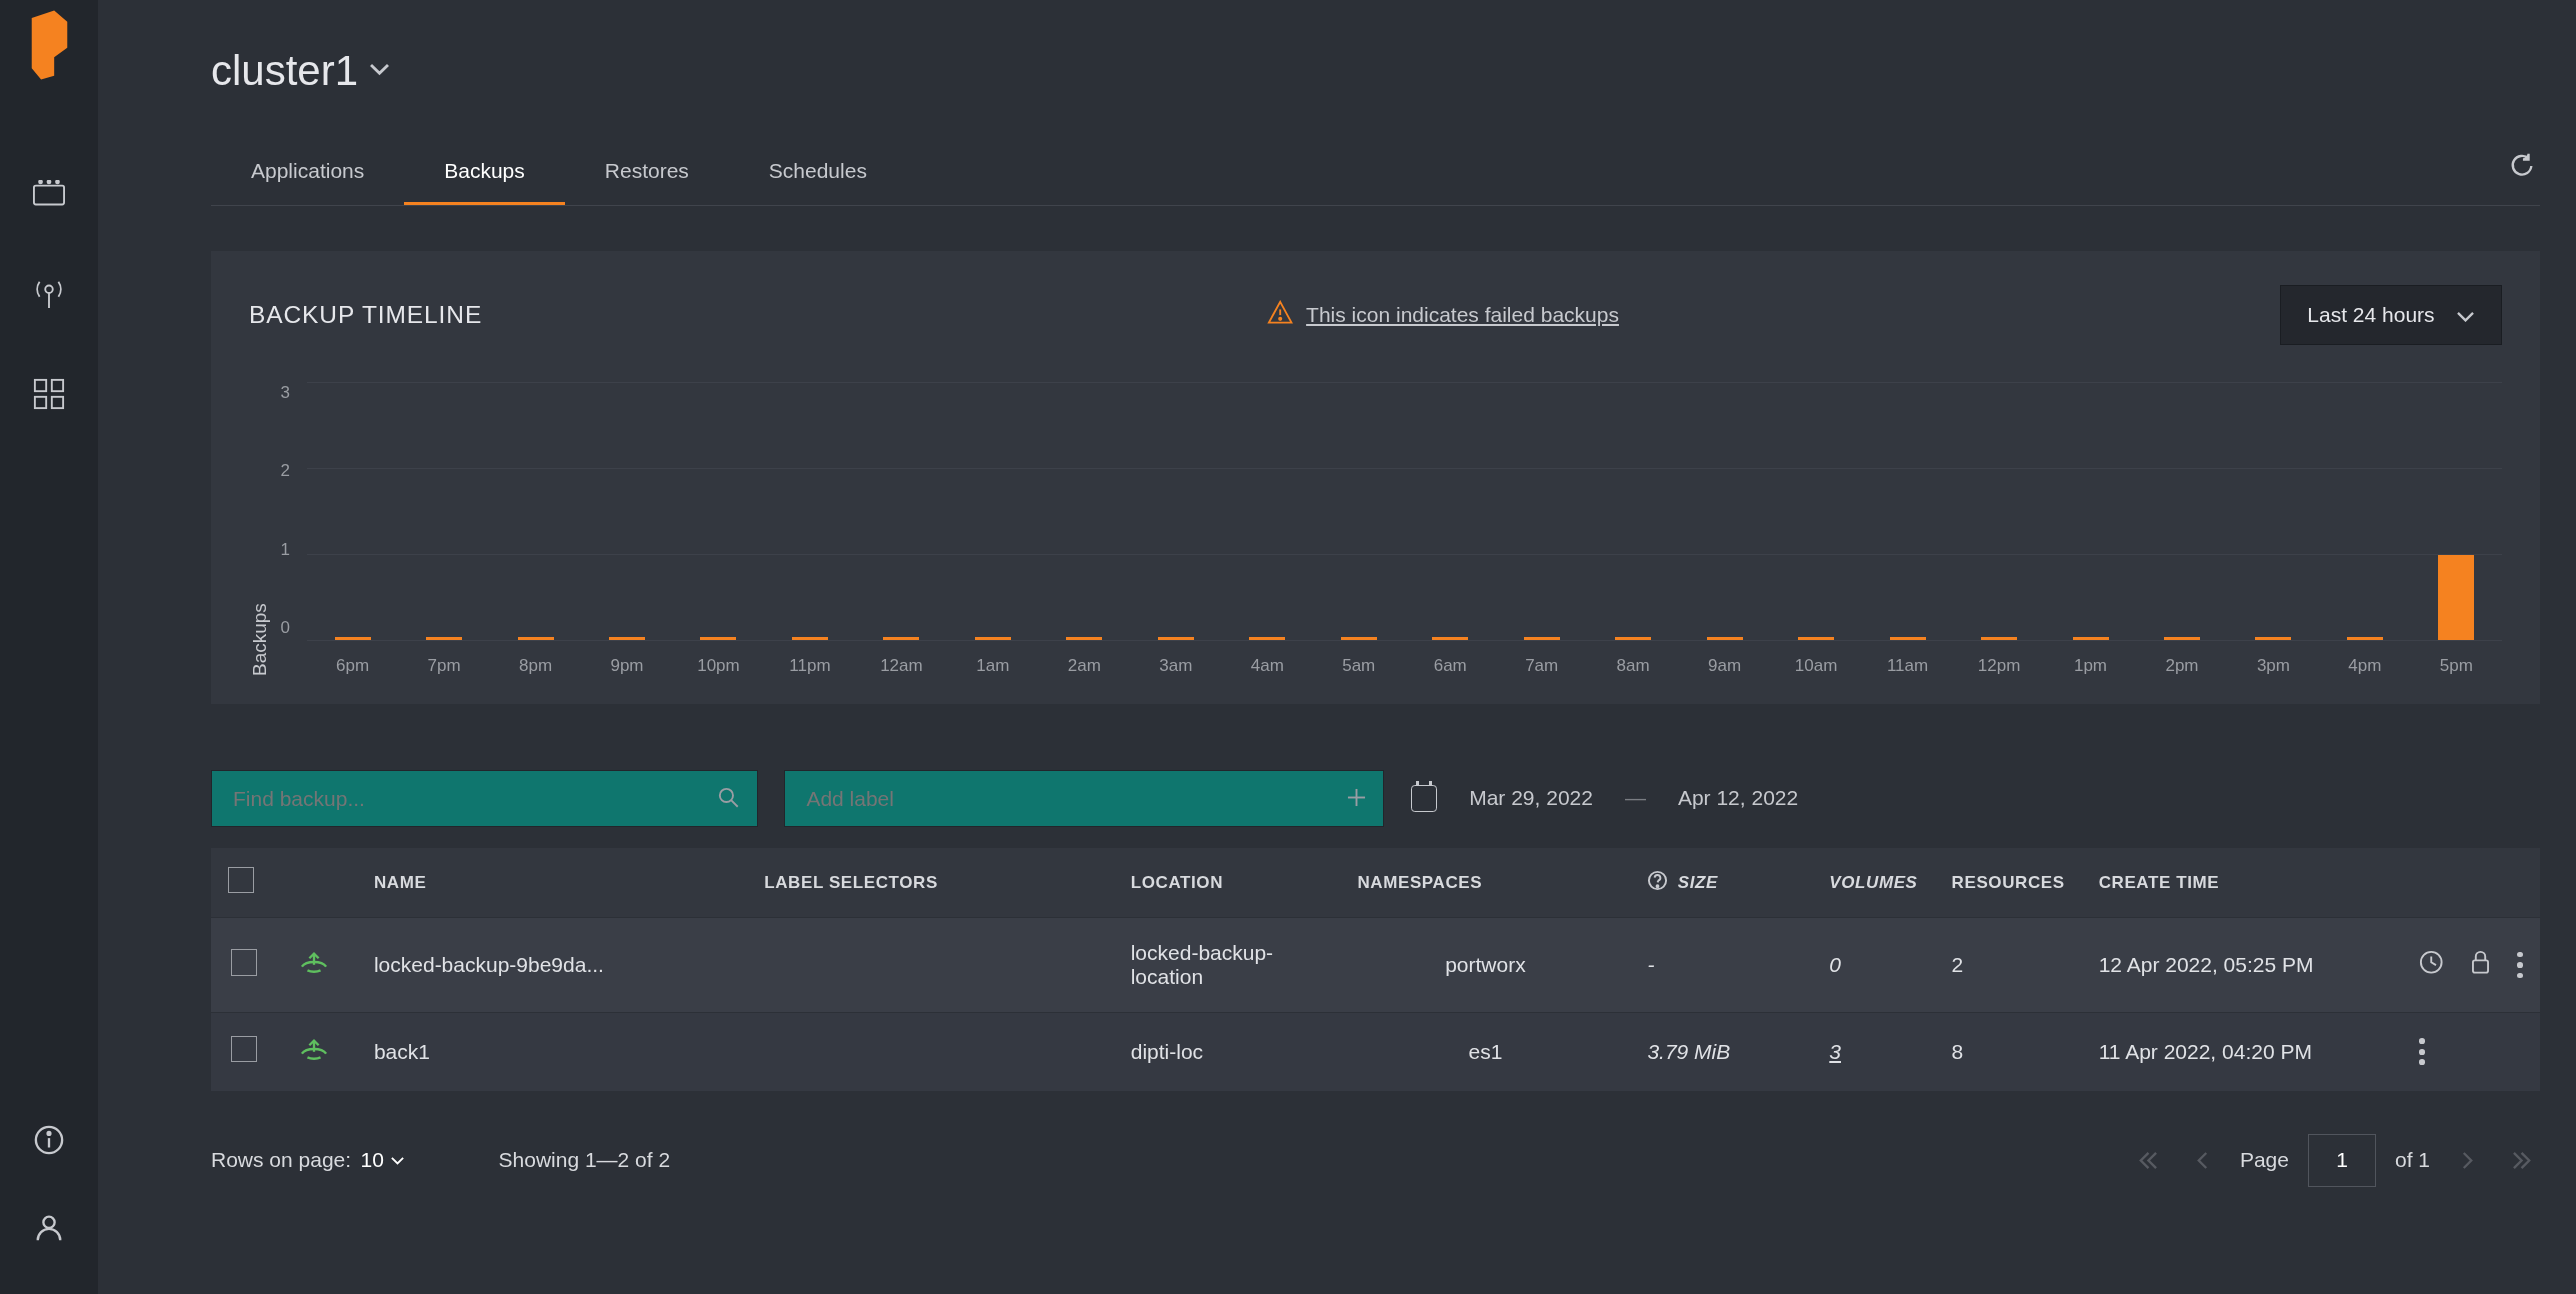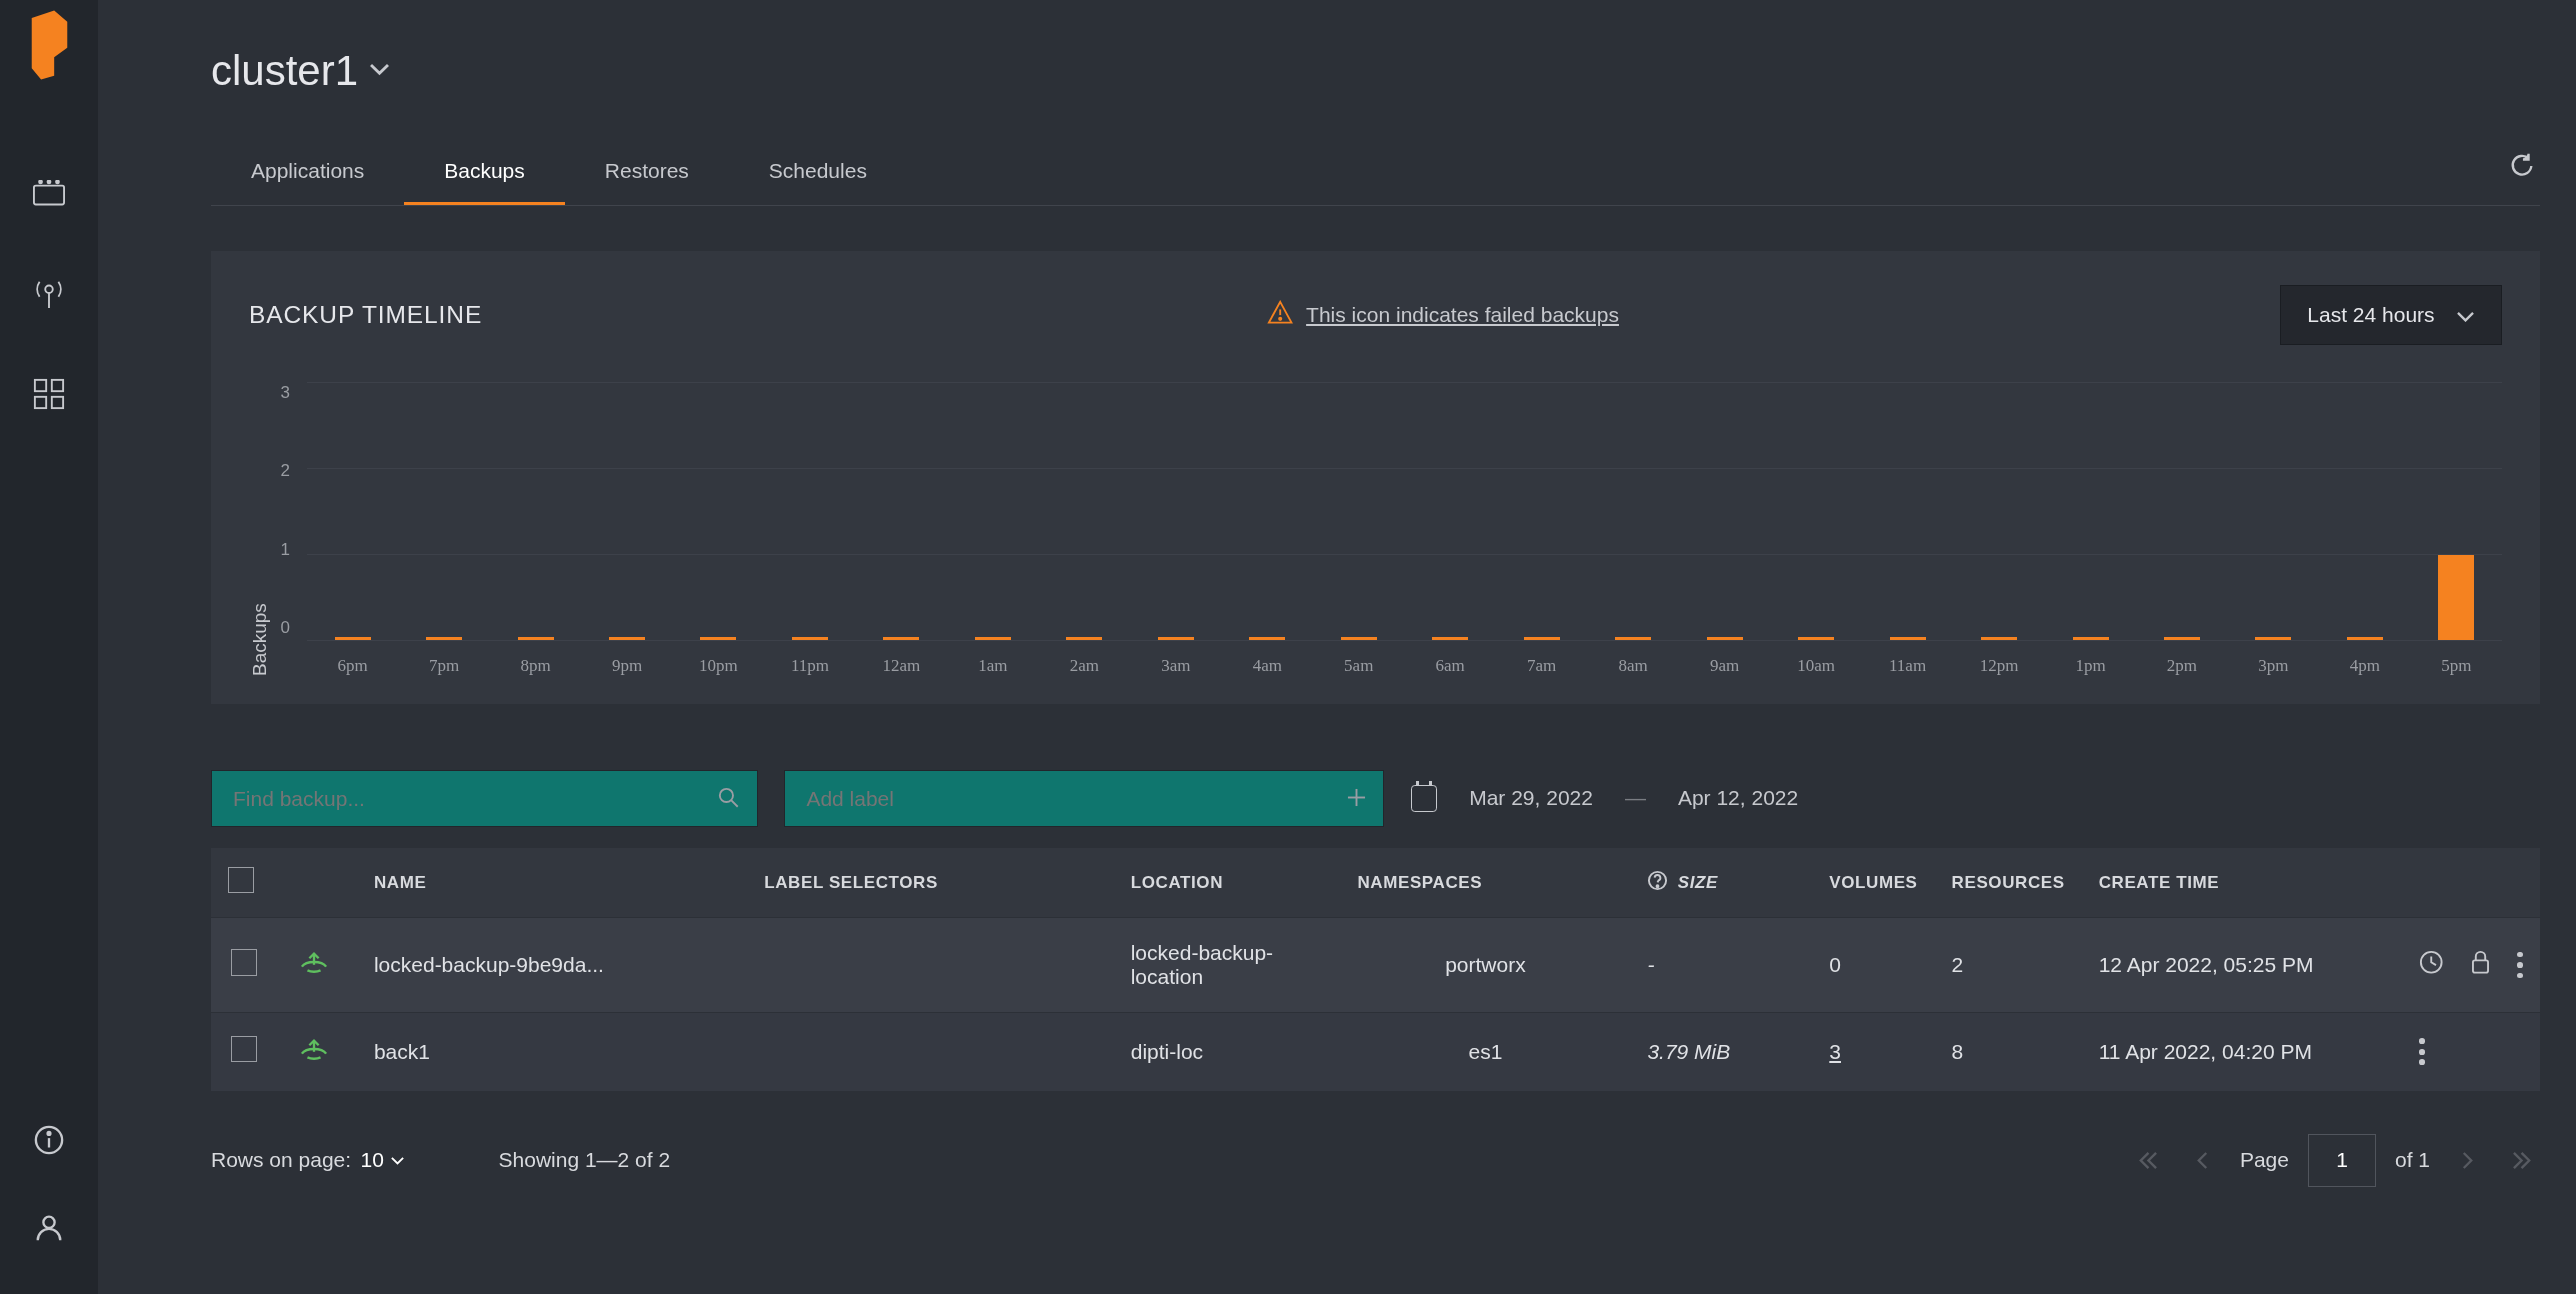--- a/index.html
+++ b/index.html
@@ -56,21 +56,21 @@
   .yaxis { display:flex; flex-direction:column; justify-content:space-between; height:255px; padding-right:17px;
     font-size:17px; color:#9a9da3; text-align:right; }
   .plot { flex:1; display:flex; flex-direction:column; }
   .grid { position:relative; flex:1; }
   .grid .line { position:absolute; left:0; right:0; height:0; border-top:0.9px solid #3d414a; }
   .bars { position:absolute; left:0; right:0; bottom:0; top:0; display:flex; align-items:flex-end; }
   .bar-col { flex:1; display:flex; justify-content:center; align-items:flex-end; height:100%; }
   .bar-tick { width:36px; height:3.8px; background:#f58220; }
   .bar-val { width:36px; background:#f58220; }
   .xaxis { display:flex; margin-top:15px; font-size:17px; color:#9a9da3; }
-  .xaxis > div { flex:1; text-align:center;font-family:Liberation Serif, serif; }
+  .xaxis > div { flex:1; text-align:center; }
 
   
   .filters { display:flex; align-items:center; gap:26.4px; margin-bottom:21px; }
   .input-wrap {
     position:relative; display:flex; align-items:center;
     background:#0f766e; border:0.9px solid #22252b; height:57px;
   }
   .input-wrap input {
     background:transparent; border:none; outline:none; color:#e0e2e6; font-size:21px;
     padding:0 47px 0 21px; height:100%;
@@ -107,21 +107,21 @@
   .menu-ic { display:flex; flex-direction:column; gap:4.7px; }
   .menu-ic span { width:5.7px; height:5.7px; background:#c7c9ce; border-radius:50%; }
 
   .col-chk { width:66px; text-align:center; }
   .col-status { width:81px; }
   .col-name { width:415px; }
   .col-labels { width:387px; }
   .col-loc { width:236px; }
   .col-ns { width:302px;text-align:center; }
   .col-size { width:189px;font-style:italic; }
-  .col-vol { width:104px; }
+  .col-vol { width:104px;font-style:italic; }
   .col-res { width:142px; }
   .col-time { width:340px; }
   .col-act { width:132px; }
 
   .th-size { display:flex; align-items:center; gap:9.4px; }
 
   
   .pager {
     display:flex; align-items:center; margin-top:43px; font-size:21px; color:#d8dade;
   }

